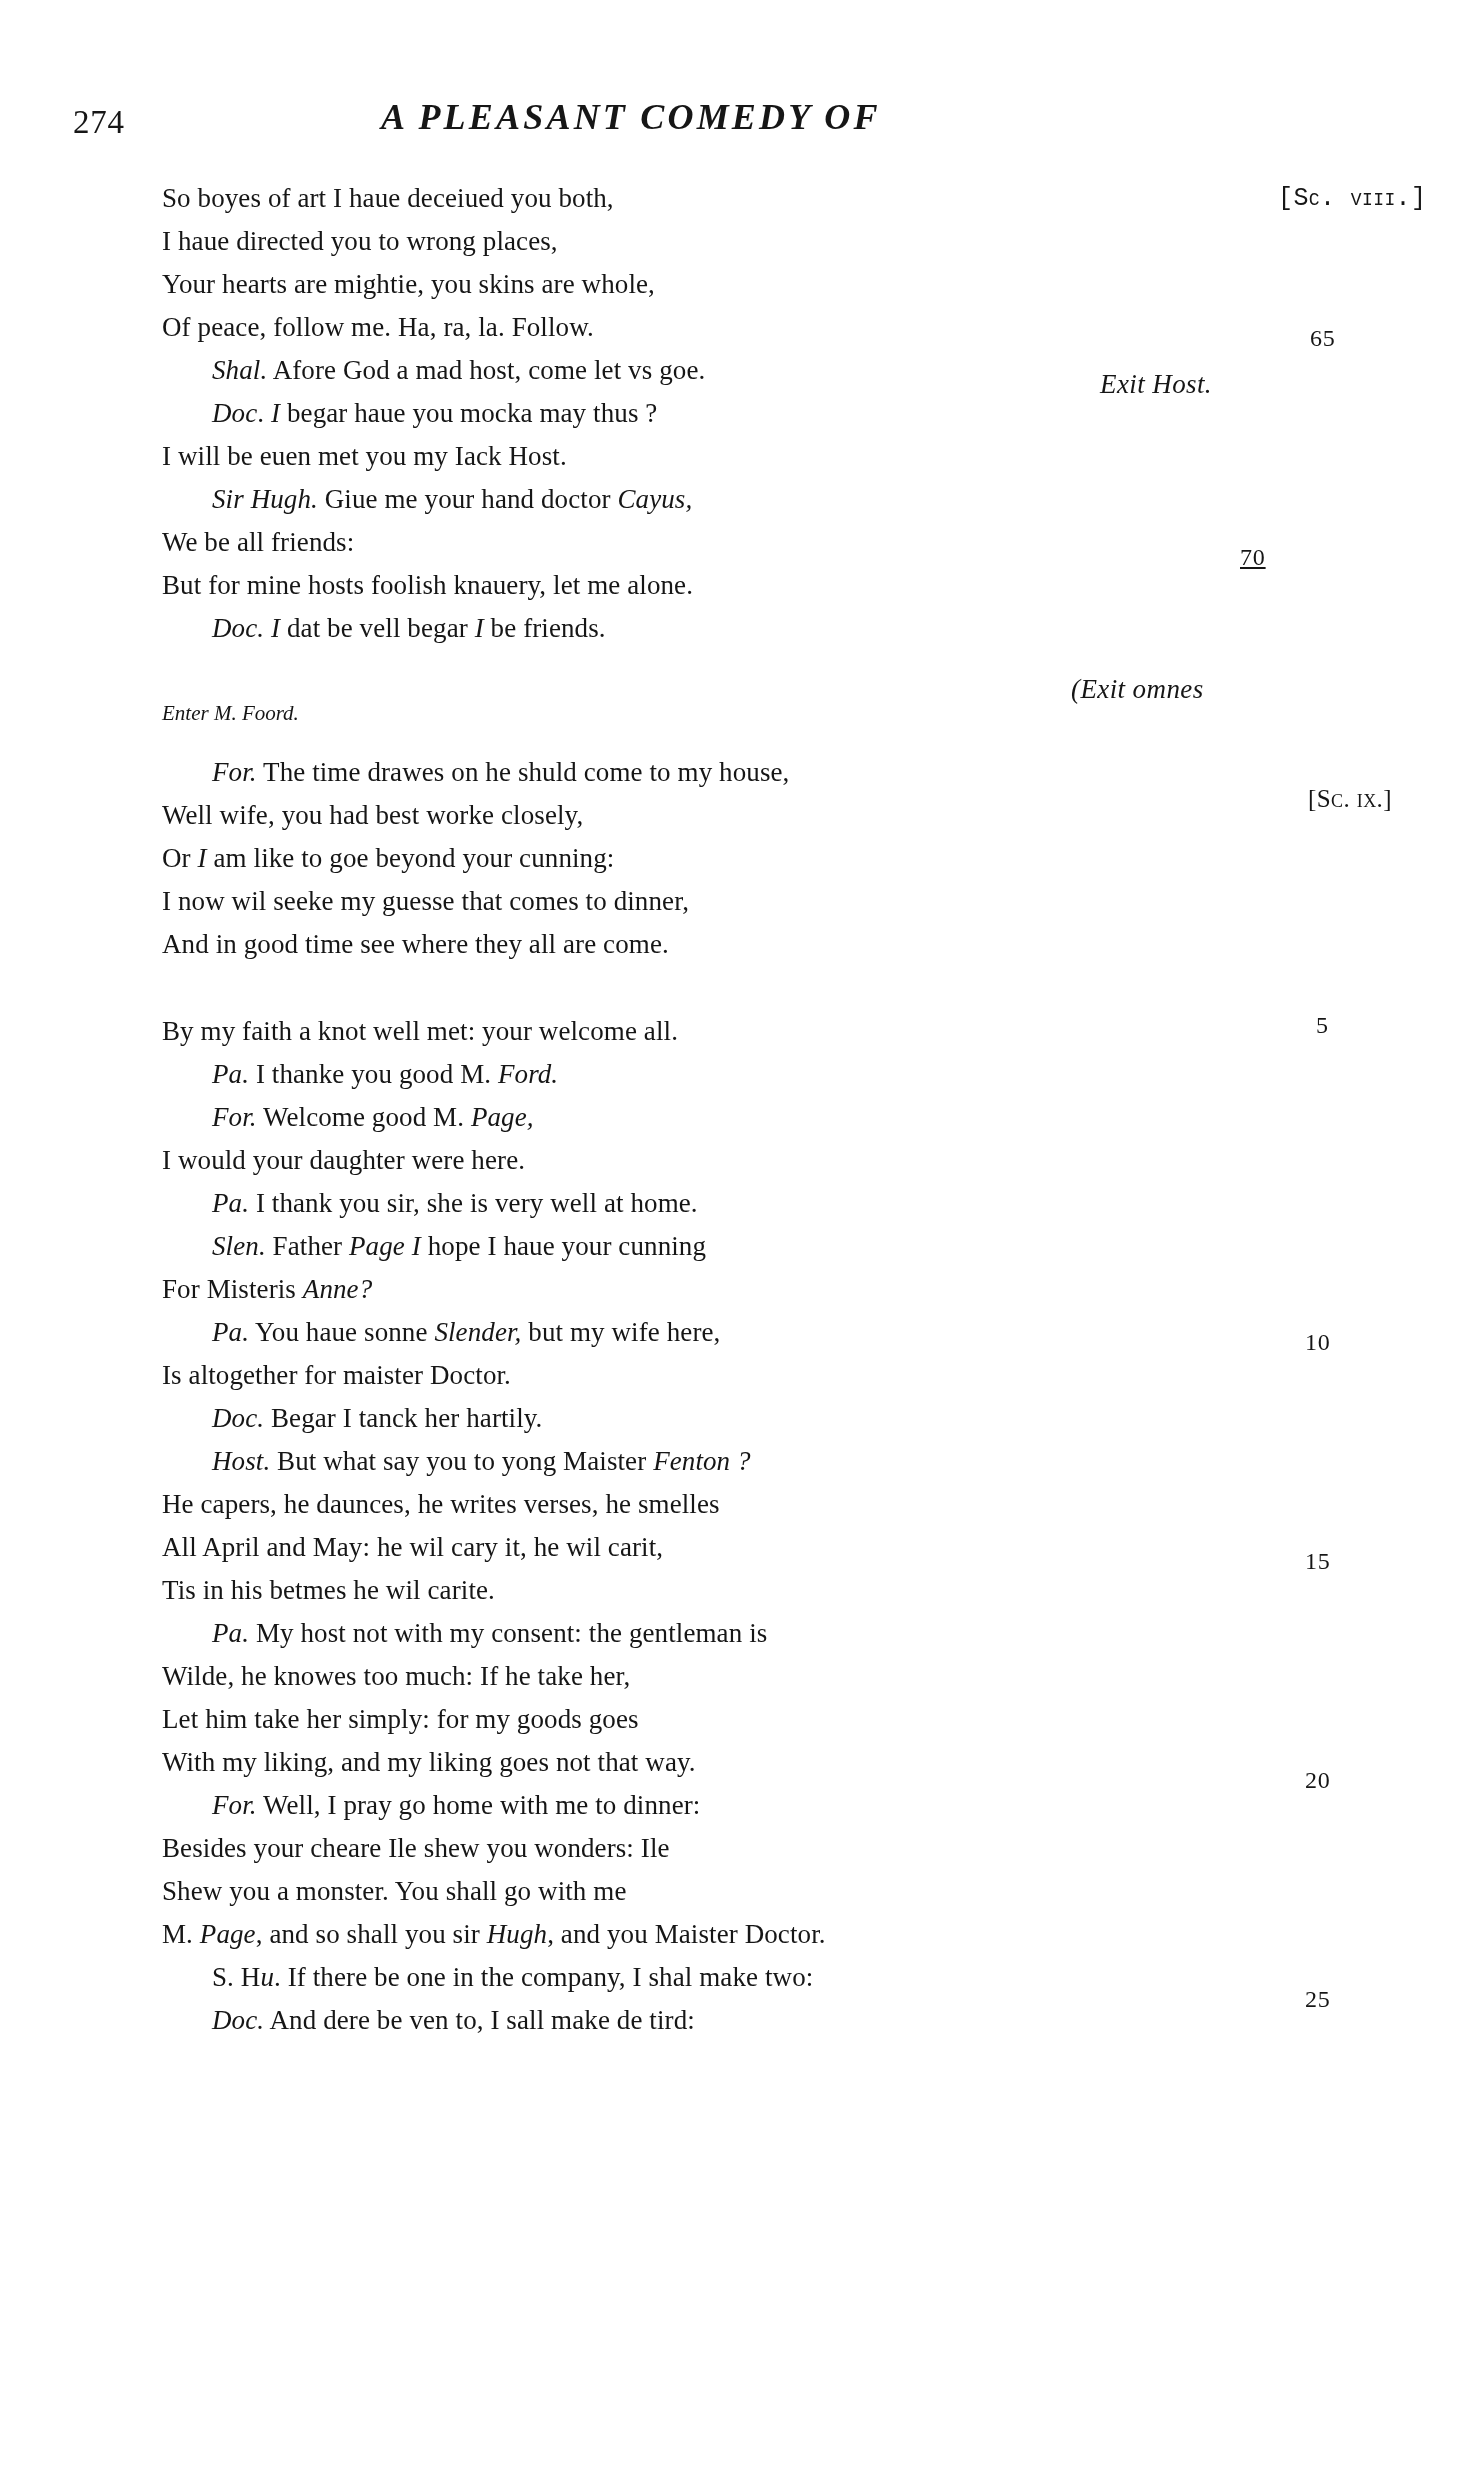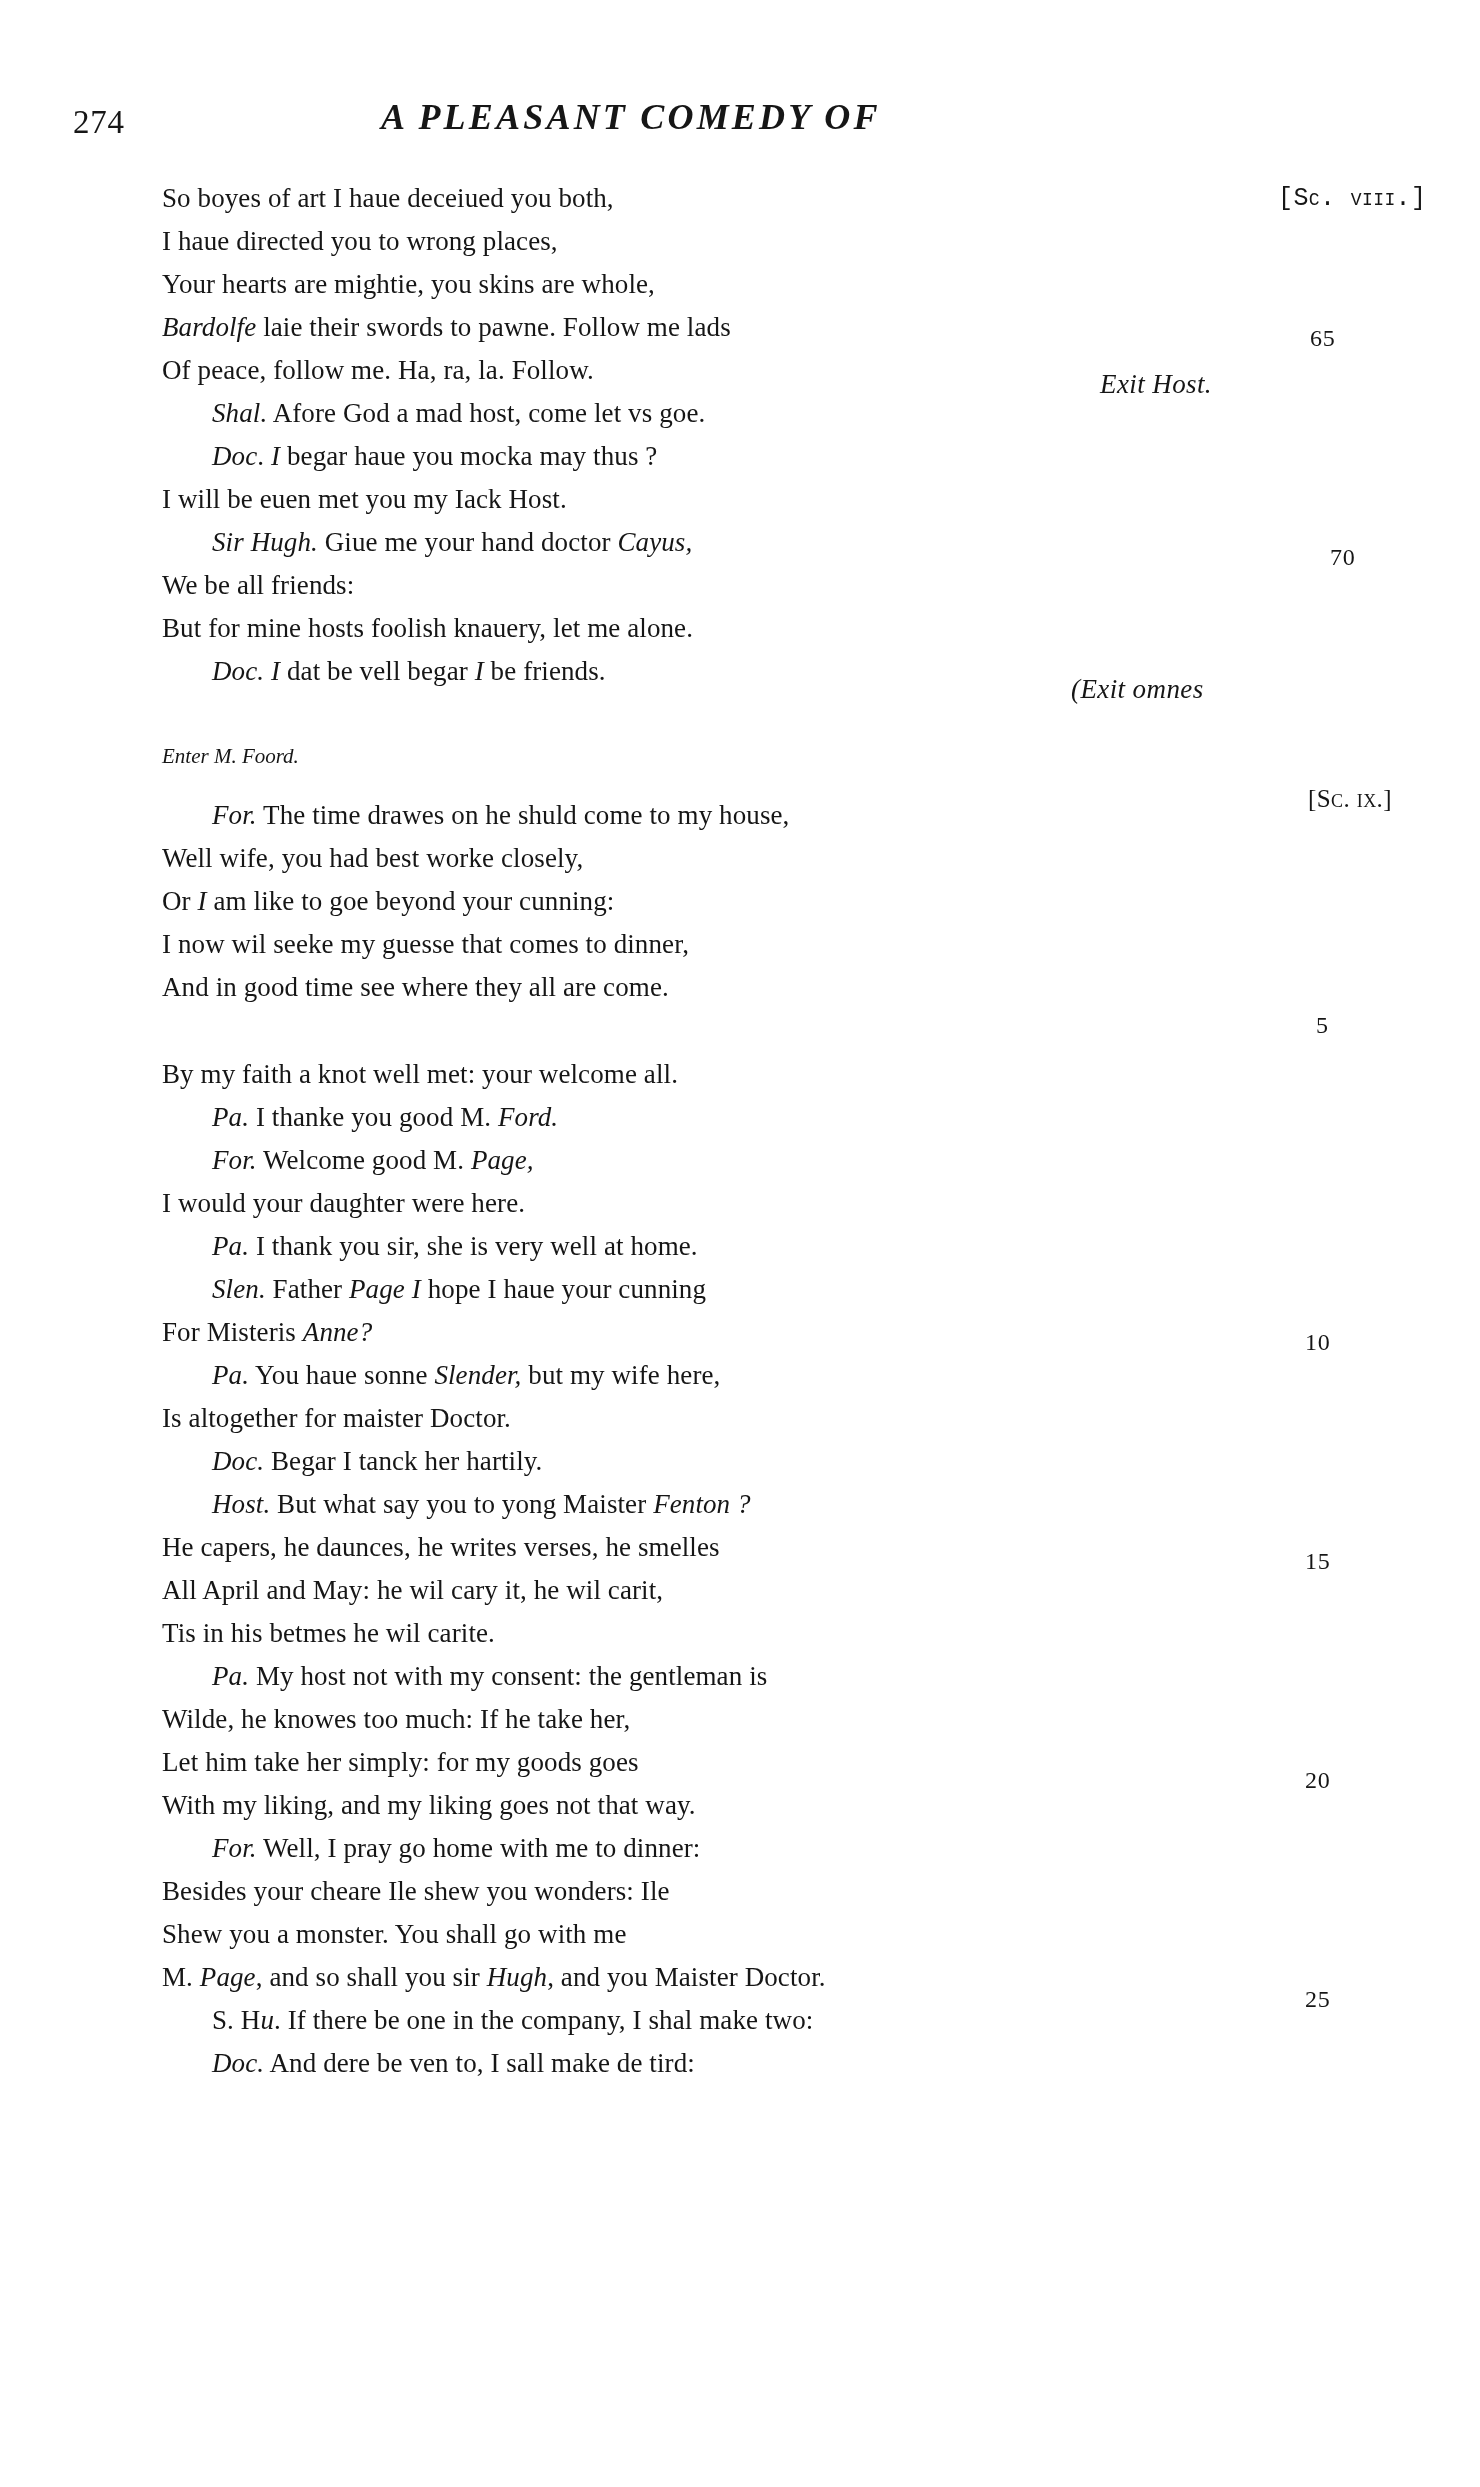--- a/index.html
+++ b/index.html
@@ -104,21 +104,20 @@
 
   <div class="running-head">
     <div class="folio">274</div>
     <div class="head-title">A PLEASANT COMEDY OF</div>
   </div>
 
   <div class="textblock" id="textblock">
       <div class="line"><span>So boyes of art I haue deceiued you both,</span></div>
       <div class="line"><span>I haue directed you to wrong places,</span></div>
       <div class="line"><span>Your hearts are mightie, you skins are whole,</span></div>
-      <div class="line"><span class="it">Bardolfe</span><span> laie their swords to pawne.   Follow me lads</span></div>
       <div class="line"><span>Of peace, follow me.   Ha, ra, la.   Follow.</span></div>
       <div class="line indent-1"><span class="it">Shal.</span><span>   Afore God a mad host, come let vs goe.</span></div>
       <div class="line indent-1"><span class="it">Doc</span><span>.   </span><span class="it">I</span><span> begar haue you mocka may thus ?</span></div>
       <div class="line"><span>I will be euen met you my Iack Host.</span></div>
       <div class="line indent-1"><span class="it">Sir Hugh.</span><span>   Giue me your hand doctor </span><span class="it">Cayus,</span></div>
       <div class="line"><span>We be all friends:</span></div>
       <div class="line"><span>But for mine hosts foolish knauery, let me alone.</span></div>
       <div class="line indent-1"><span class="it">Doc.</span><span>   </span><span class="it">I</span><span> dat be vell begar </span><span class="it">I</span><span> be friends.</span></div>
       <div style="height: 42px;"></div>
       <div class="centered center-shift">Enter M. Foord.</div>
@@ -153,21 +152,21 @@
       <div class="line"><span>Shew you a monster.   You shall go with me</span></div>
       <div class="line"><span>M. </span><span class="it">Page</span><span>, and so shall you sir </span><span class="it">Hugh</span><span>, and you Maister Doctor.</span></div>
       <div class="line indent-1"><span>S. H</span><span class="it">u</span><span>.   If there be one in the company, I shal make two:</span></div>
       <div class="line indent-1"><span class="it">Doc.</span><span>   And dere be ven to, I sall make de tird:</span></div>
     </div>
 
   <div id="marginalia">
       <div class="scene-marker" style="top: 183px; left: 1278px;"><span style="font-variant:small-caps;font-family:Liberation Mono, monospace;">[Sc. viii.]</span></div>
       <div class="scene-marker" style="top: 785px; left: 1308px;"><span style="font-variant:small-caps;">[Sc. ix.]</span></div>
       <div class="linenum" style="top: 325px; left: 1310px;">65</div>
-      <div class="linenum" style="top: 544px; left: 1330px;">70</div>
+      <div class="linenum" style="top: 544px; left: 1240px; text-decoration: underline;">70</div>
       <div class="linenum" style="top: 1012px; left: 1316px;">5</div>
       <div class="linenum" style="top: 1329px; left: 1305px;">10</div>
       <div class="linenum" style="top: 1548px; left: 1305px;">15</div>
       <div class="linenum" style="top: 1767px; left: 1305px;">20</div>
       <div class="linenum" style="top: 1986px; left: 1305px;">25</div>
       <div class="stagedir-right" style="top: 369px; left: 1100px;">Exit Host.</div>
       <div class="stagedir-right" style="top: 674px; left: 1071px;">(Exit omnes</div>
     </div>
 
 </div>

